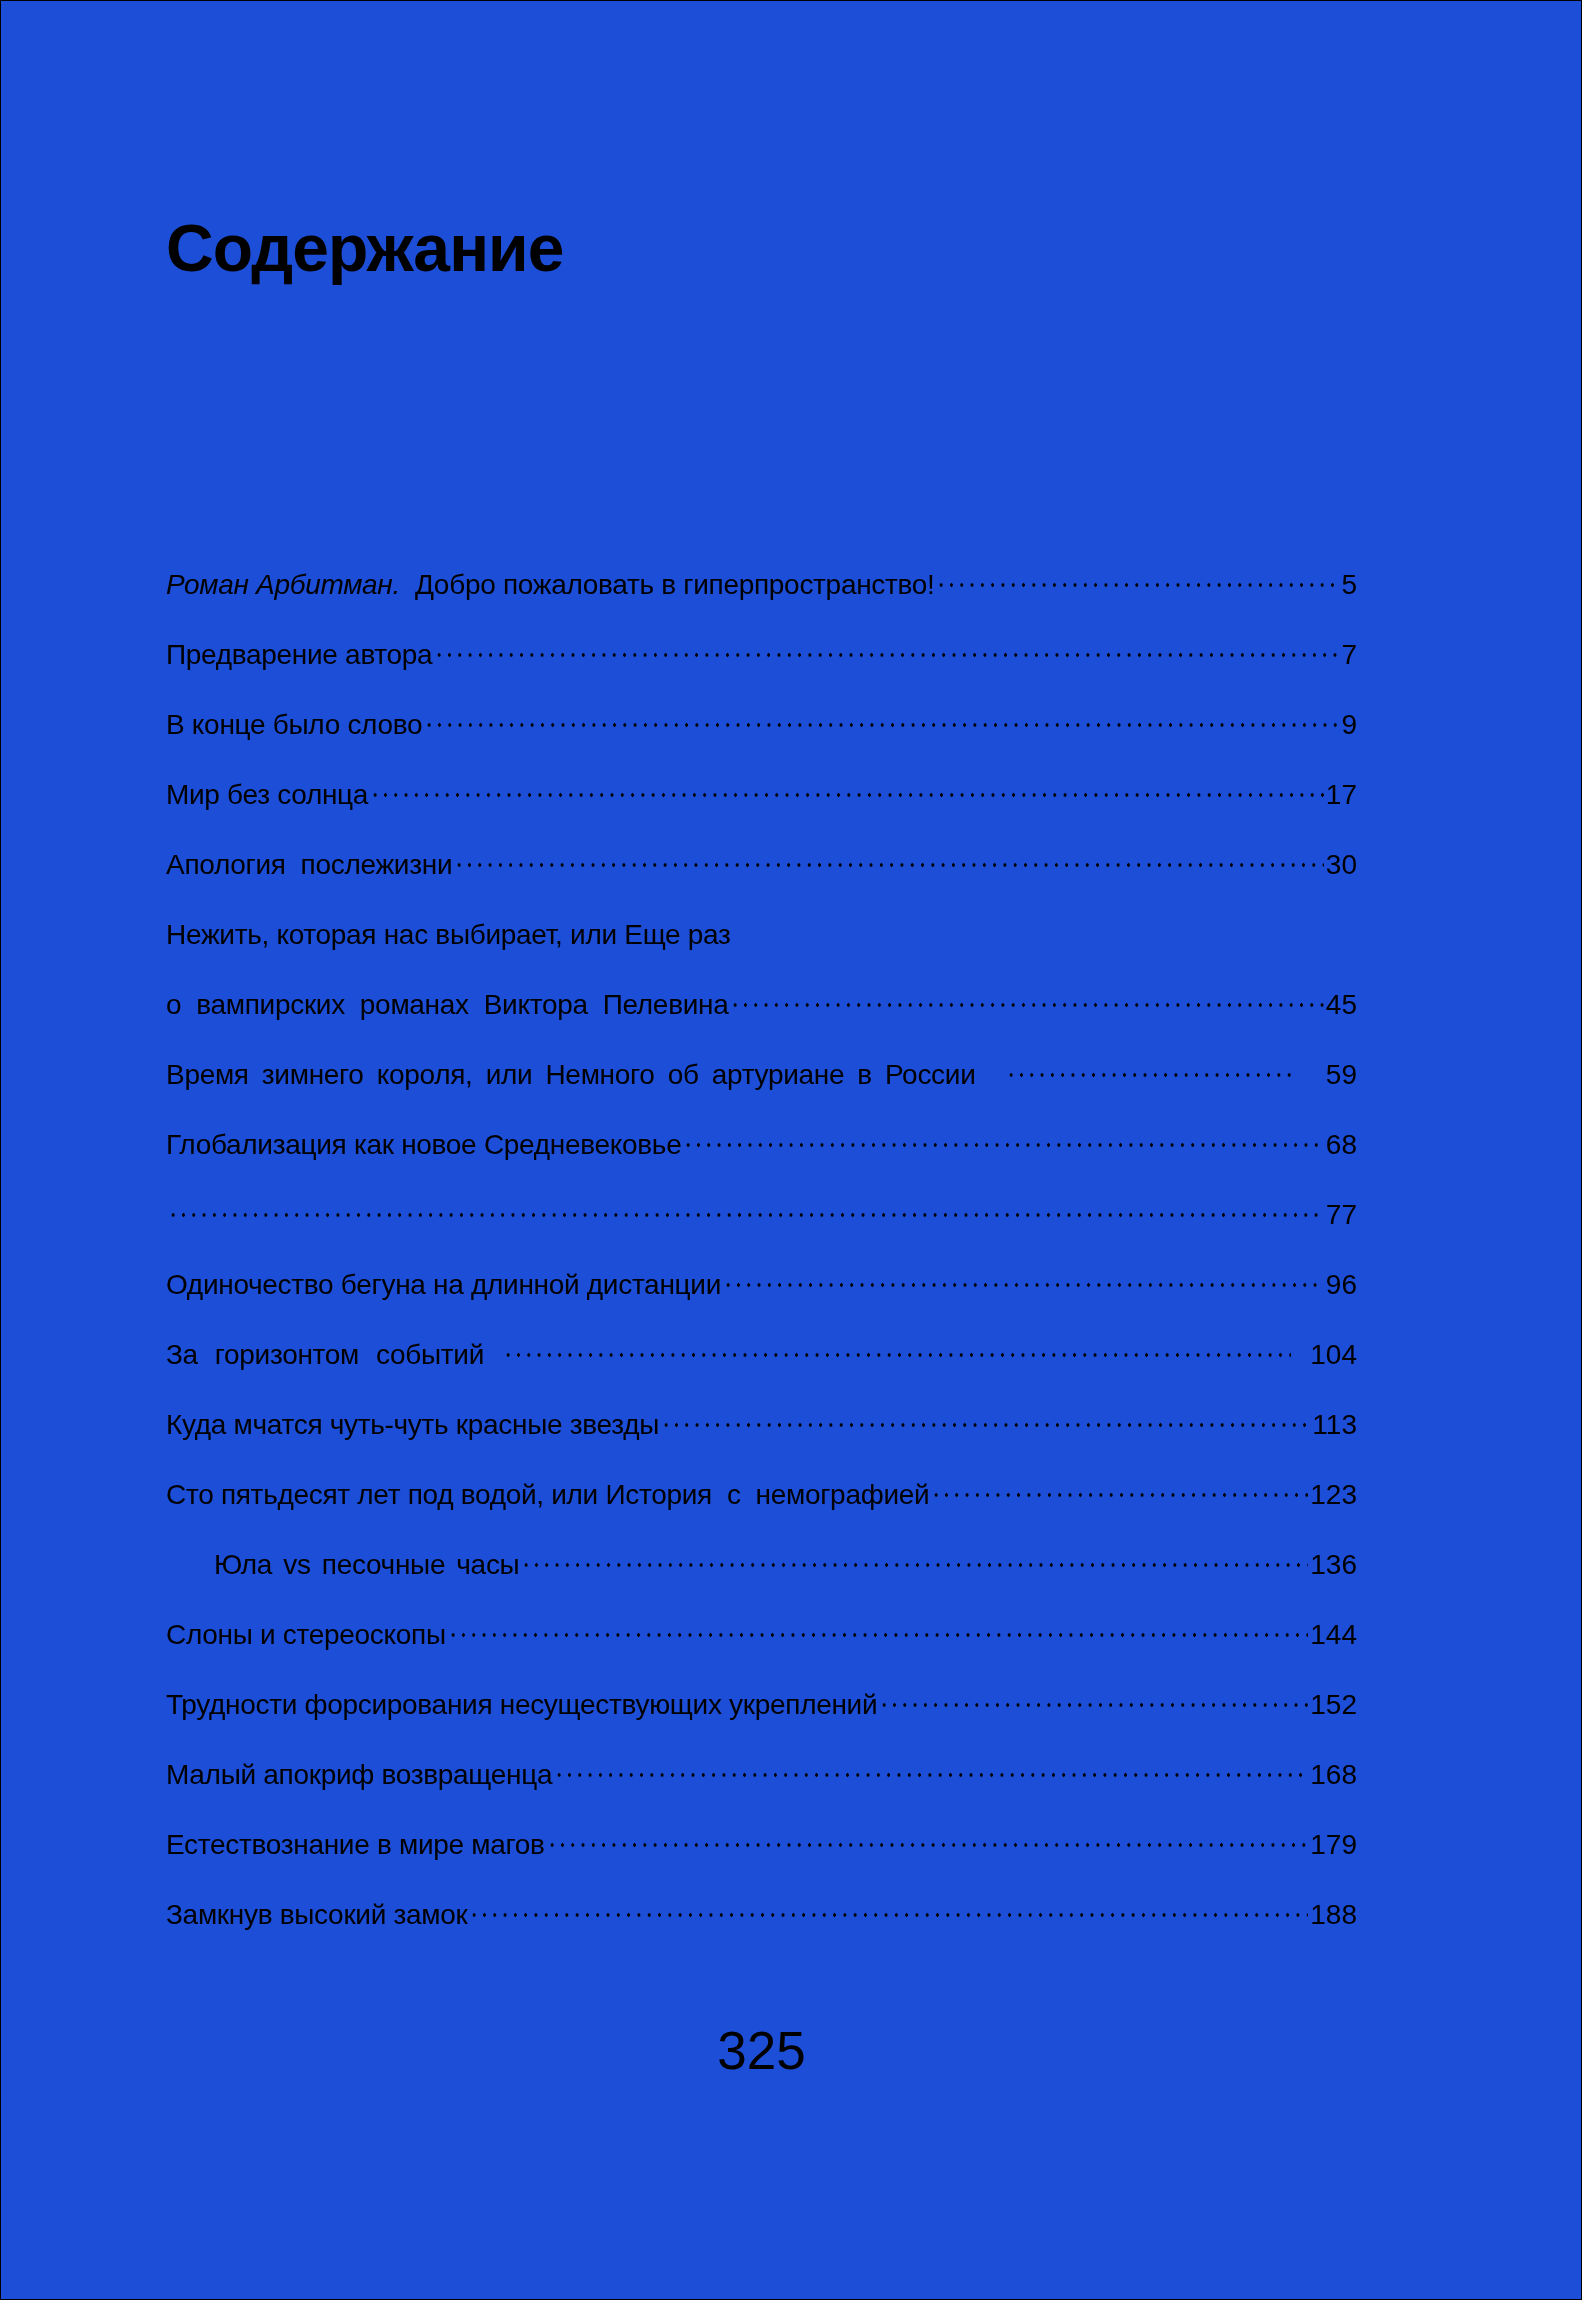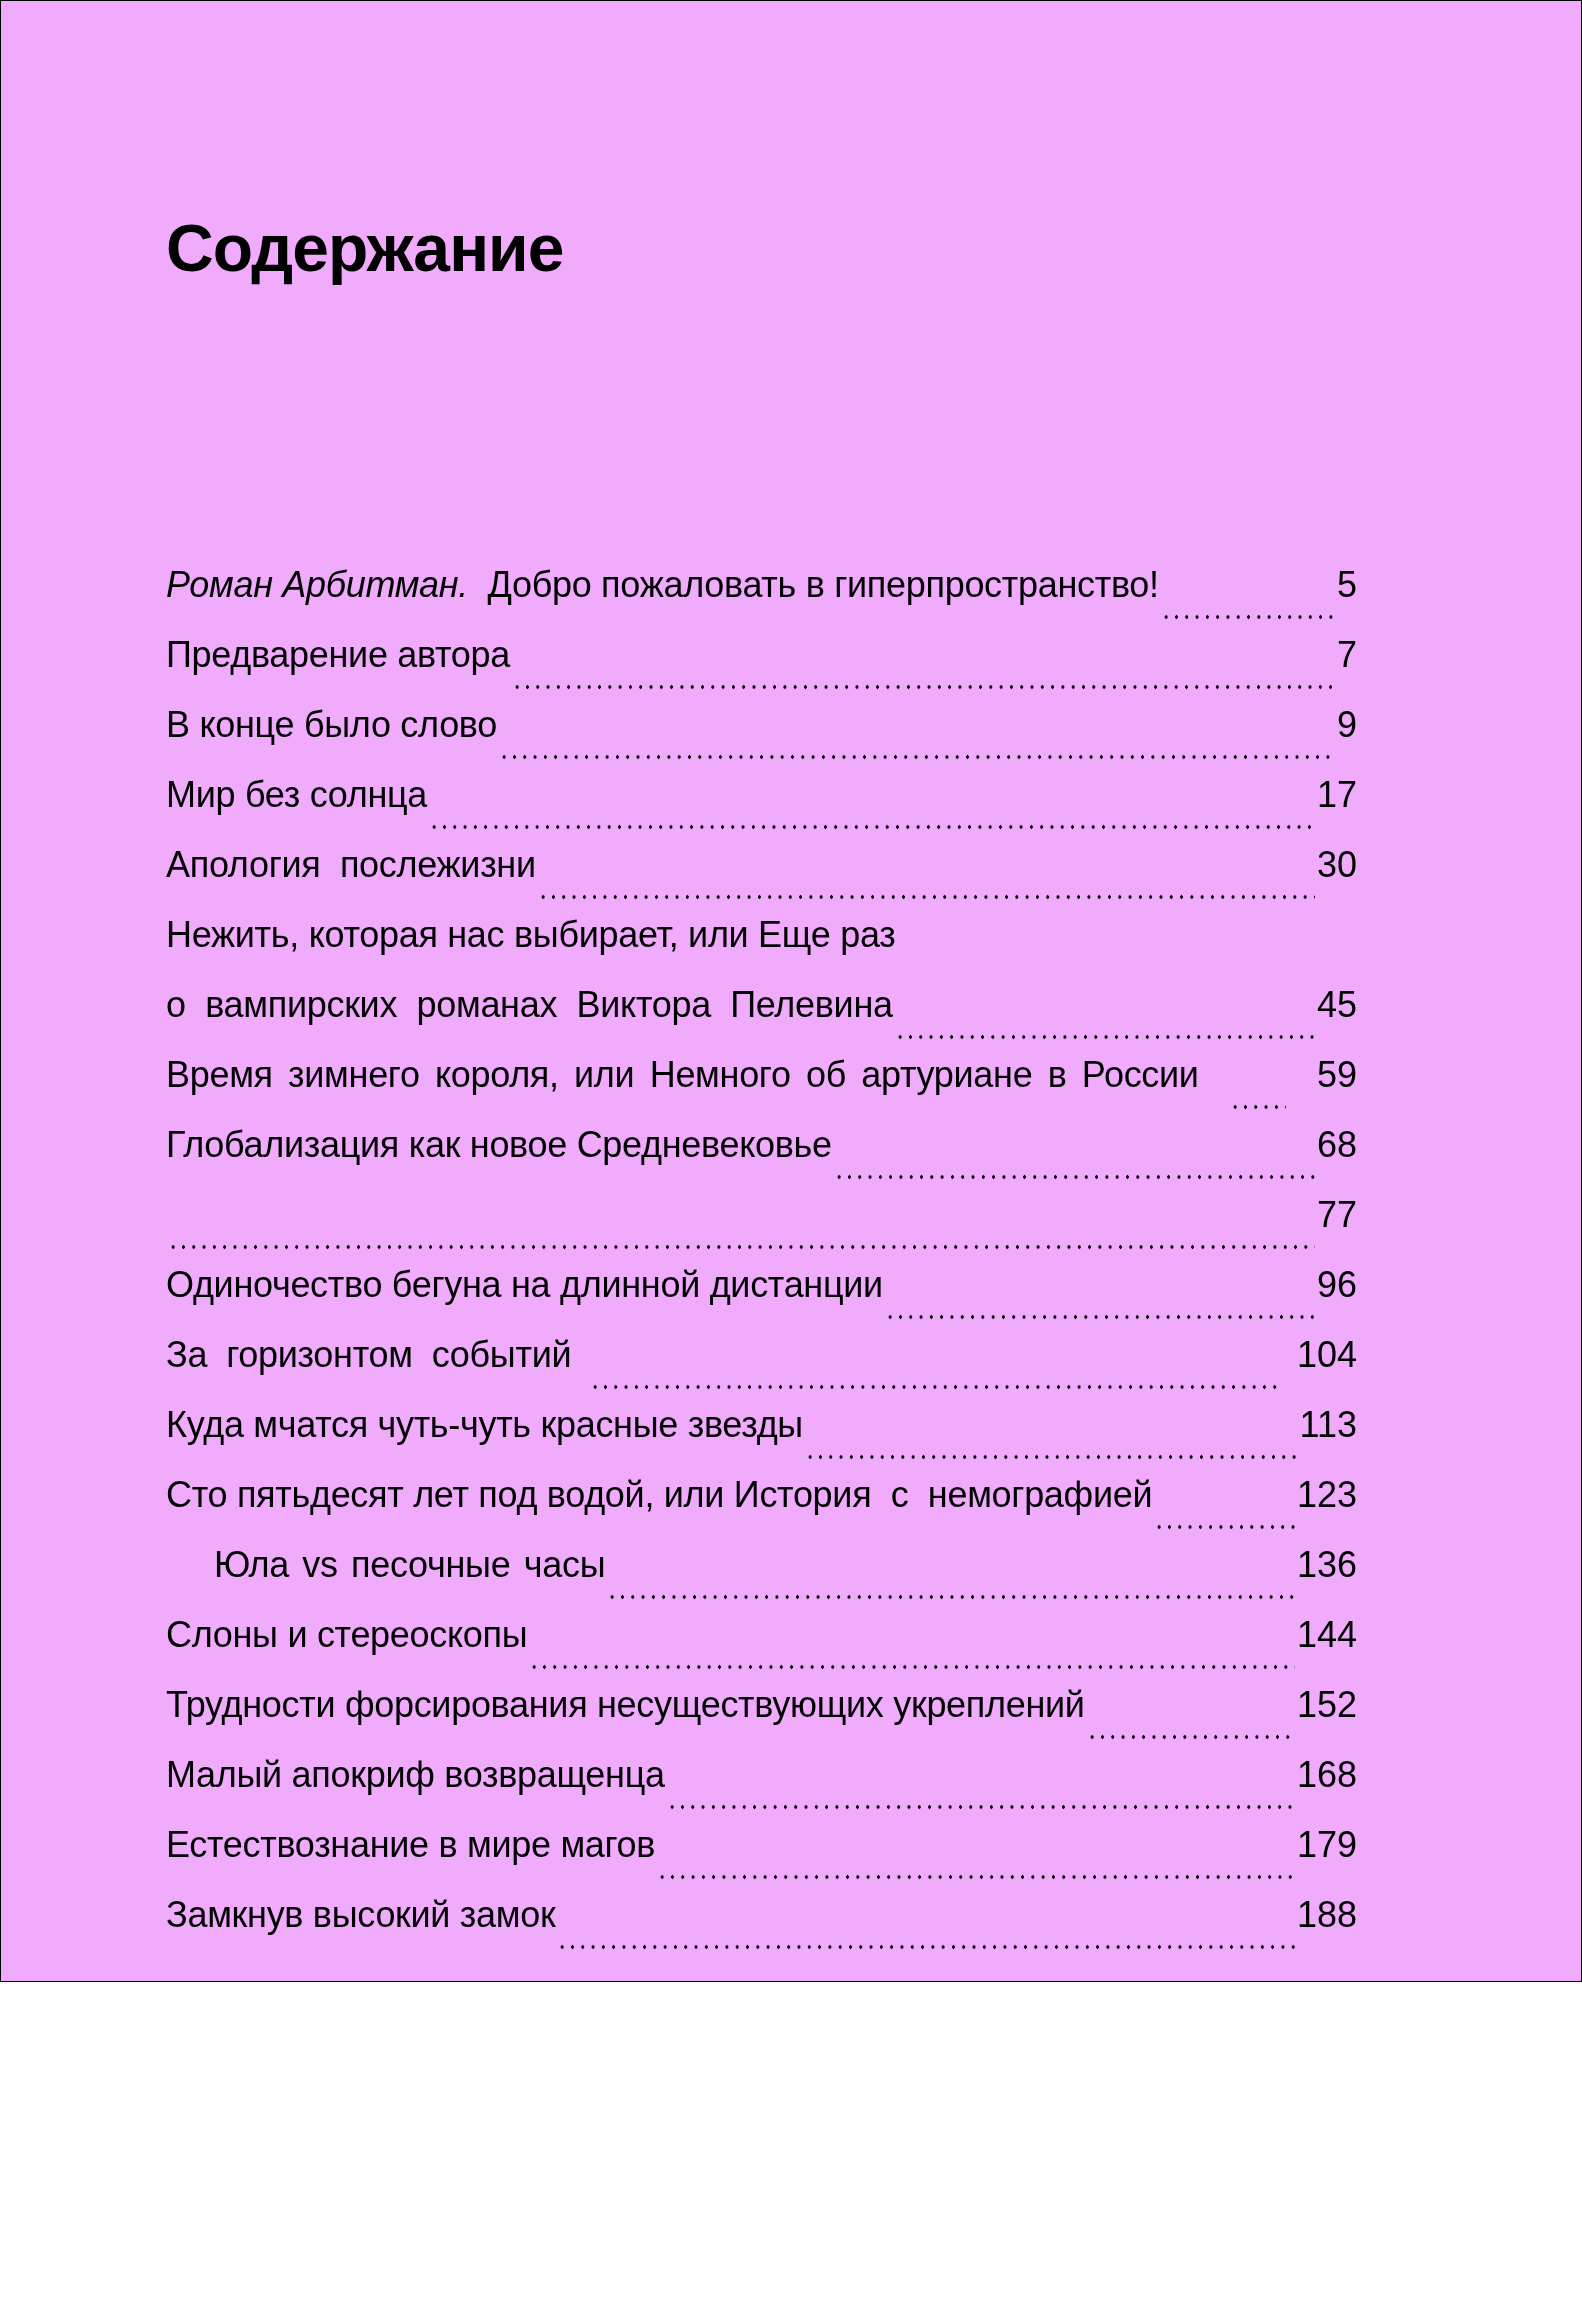--- a/index.html
+++ b/index.html
@@ -3,22 +3,22 @@
 <meta charset="utf-8">
 <style>
   html, body {
     margin: 0;
     padding: 0;
     background: #ffffff;
   }
   .page {
     position: relative;
     width: 1582px;
-    height: 1982px;
-    background: #f0abfc;
+    height: 2300px;
+    background: #1d4ed8;
     border: 1.9px solid #000000;
     box-sizing: border-box;
     overflow: hidden;
     font-family: "Liberation Sans", "DejaVu Sans", sans-serif;
     color: #000000;
   }
   .content {
     padding-left: 165px;
     padding-right: 224px;
   }
@@ -31,22 +31,22 @@
     letter-spacing: -0.9px;
     color: #000000;
   }
   ul.toc {
     list-style: none;
     margin: 268px 0 0 0;
     padding: 0;
   }
   ul.toc li.row {
     display: flex;
-    align-items: flex-end;
-    font-size: 36px;
+    align-items: center;
+    font-size: 28px;
     line-height: 70px;
     height: 70px;
     white-space: pre;
   }
   ul.toc li.row .lbl {
     flex: 0 0 auto;
     letter-spacing: -0.3px;
   }
   ul.toc li.row .it {
     font-style: italic;

